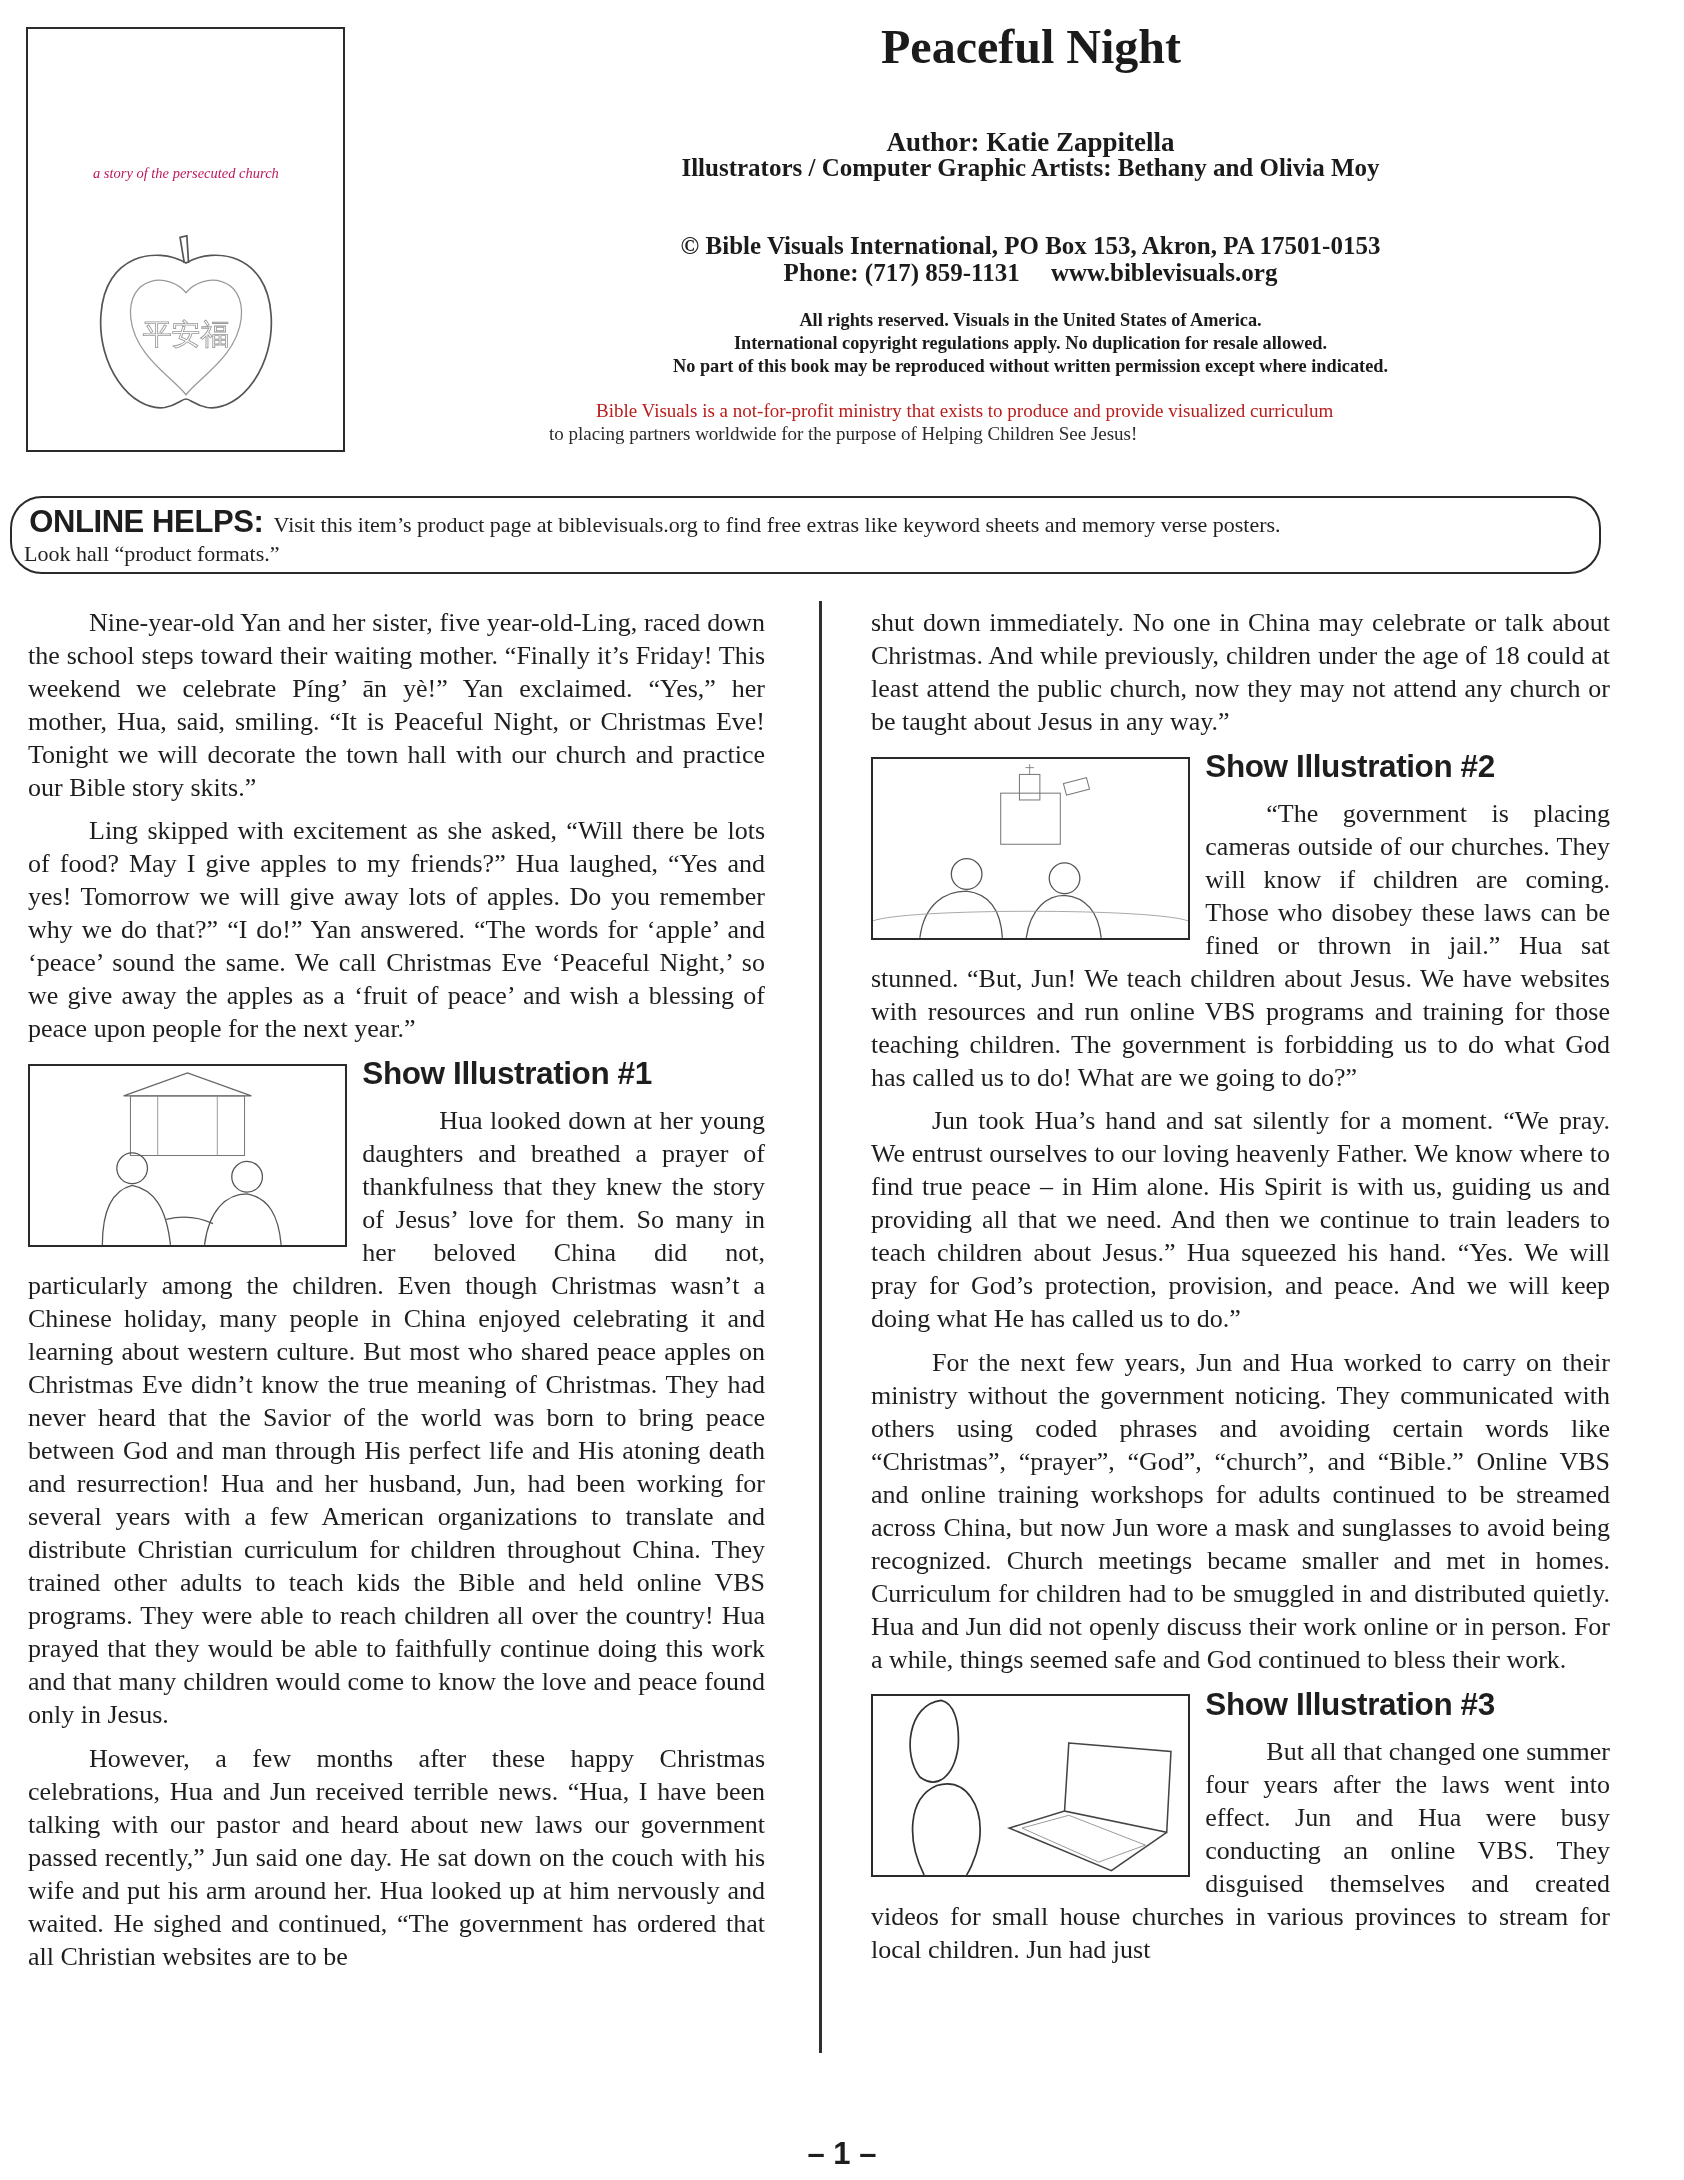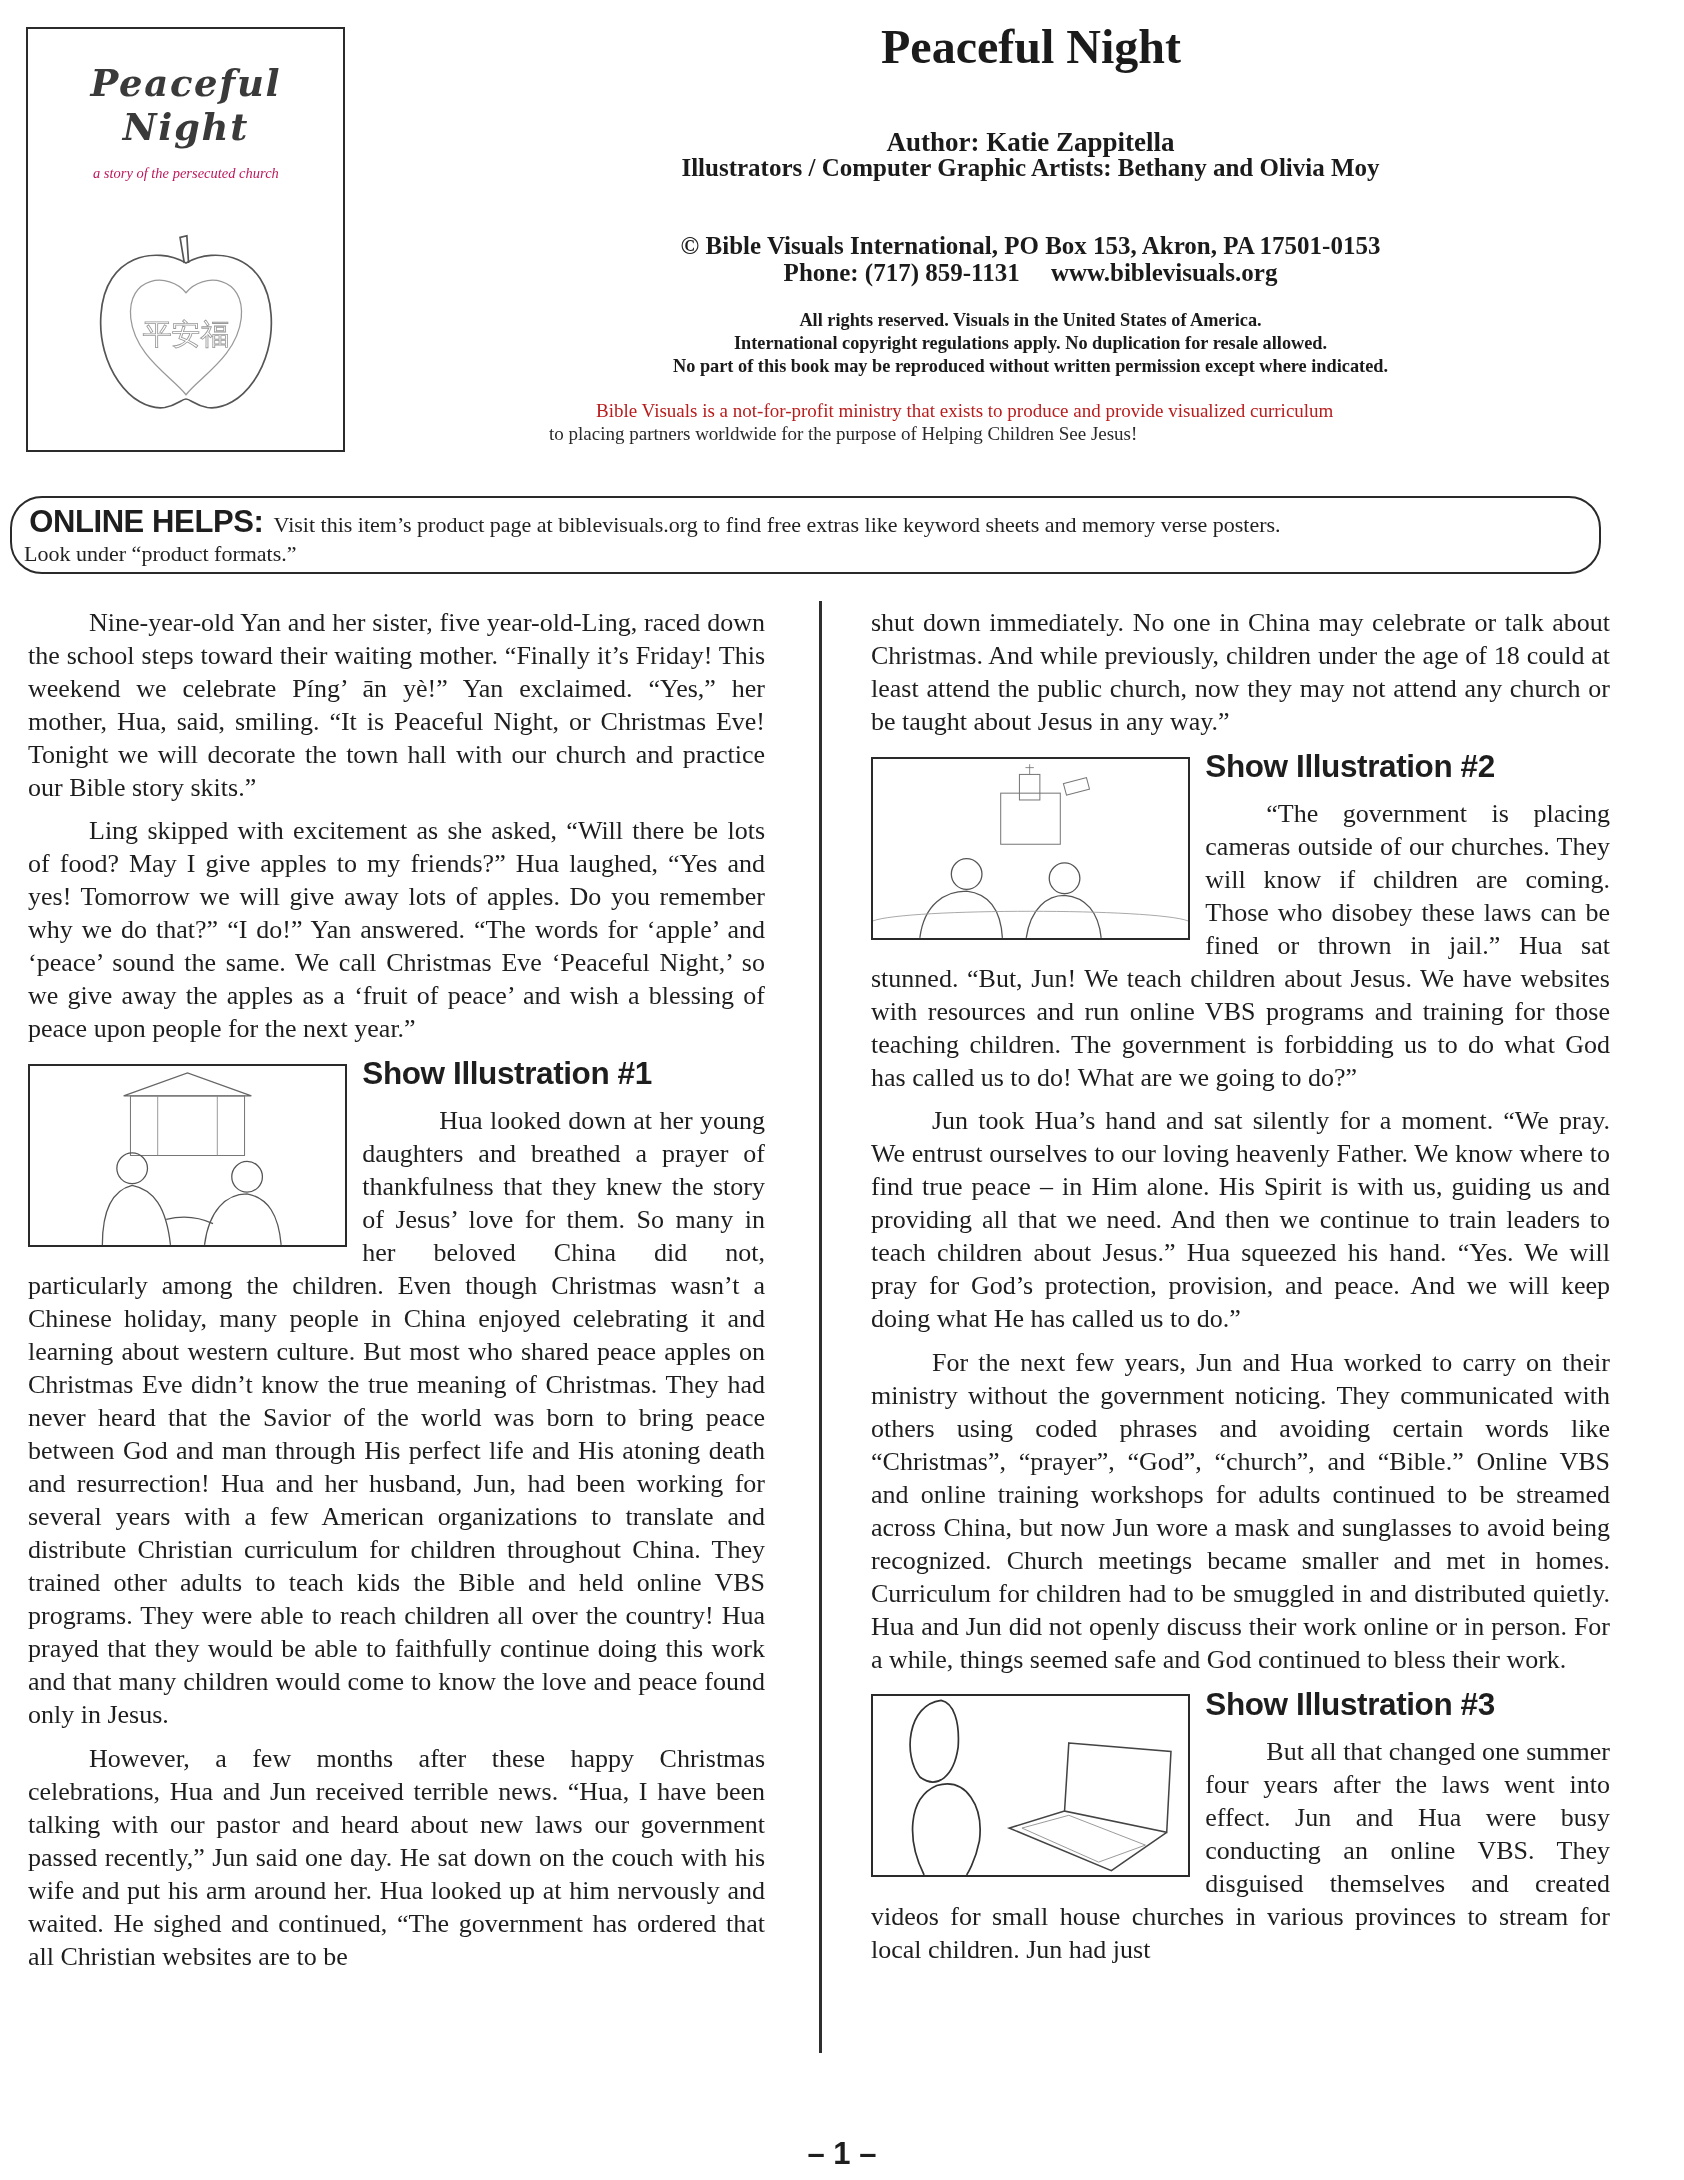--- a/index.html
+++ b/index.html
@@ -41,24 +41,20 @@
   .illus-box { float:left; width:315px; height:179px; border:2.6px solid #2a2a2a; margin:8.5px 15.3px 3.4px 0; position:relative; background:#fff; }
   .illus-heading { font-family:"Liberation Sans", sans-serif; font-weight:bold; font-size:31.5px; line-height:37px; color:#1e1e1e; letter-spacing:-0.4px; margin:0 0 12px 0; text-align:left; text-indent:0; }
   .illus-box svg { position:absolute; left:0; top:0; width:100%; height:100%; }
 
   .page-num { position:absolute; left:0; width:1684px; top:2136px; text-align:center; font-family:"Liberation Sans", sans-serif; font-weight:bold; font-size:31px; color:#1e1e1e; }
 </style>
 </head>
 <body>
 
 <div class="cover">
-  <div class="cover-title">
-    <div>Peaceful</div>
-    <div>Night</div>
-  </div>
   <div class="cover-sub">a story of the persecuted church</div>
   <svg class="cover-apple" viewBox="0 0 230 220">
     <path d="M115 40 C 80 20, 20 30, 15 100 C 10 160, 50 215, 90 210 C 105 207, 110 200, 115 200 C 120 200, 125 207, 140 210 C 180 215, 220 160, 215 100 C 210 30, 150 20, 115 40 Z" fill="none" stroke="#555" stroke-width="2"></path>
     <path d="M113 40 L 108 10 L 116 8 L 118 40" fill="none" stroke="#555" stroke-width="2"></path>
     <path d="M115 75 C 95 50, 45 55, 50 105 C 55 150, 100 175, 115 195 C 130 175, 175 150, 180 105 C 185 55, 135 50, 115 75 Z" fill="none" stroke="#999" stroke-width="1.5"></path>
     <text x="115" y="135" text-anchor="middle" font-family="DejaVu Sans, sans-serif" font-size="34" fill="none" stroke="#999" stroke-width="1">平安福</text>
   </svg>
 </div>
 
 <div class="hdr hdr-title">Peaceful Night</div>
@@ -68,21 +64,21 @@
 <div class="hdr hdr-phone" style="white-space:pre;">Phone: (717) 859-1131     www.biblevisuals.org</div>
 <div class="hdr hdr-r1">All rights reserved. Visuals in the United States of America.</div>
 <div class="hdr hdr-r2">International copyright regulations apply. No duplication for resale allowed.</div>
 <div class="hdr hdr-r3">No part of this book may be reproduced without written permission except where indicated.</div>
 <div class="hdr-m1">Bible Visuals is a not-for-profit ministry that exists to produce and provide visualized curriculum</div>
 <div class="hdr-m2">to placing partners worldwide for the purpose of Helping Children See Jesus!</div>
 
 <div class="helps">
   <span class="helps-label">ONLINE HELPS:</span>
   <span>Visit this item’s product page at biblevisuals.org to find free extras like keyword sheets and memory verse posters.</span><br>
-  <span class="helps-line2">Look under “product formats.”</span>
+  <span class="helps-line2">Look hall “product formats.”</span>
 </div>
 
 <div class="col col-left">
   <p>Nine-year-old Yan and her sister, five year-old-Ling, raced down the school steps toward their waiting mother. “Finally it’s Friday! This weekend we celebrate Píng’ ān yè!” Yan exclaimed. “Yes,” her mother, Hua, said, smiling. “It is Peaceful Night, or Christmas Eve! Tonight we will decorate the town hall with our church and practice our Bible story skits.”</p>
   <p>Ling skipped with excitement as she asked, “Will there be lots of food? May I give apples to my friends?” Hua laughed, “Yes and yes! Tomorrow we will give away lots of apples. Do you remember why we do that?” “I do!” Yan answered. “The words for ‘apple’ and ‘peace’ sound the same. We call Christmas Eve ‘Peaceful Night,’ so we give away the apples as a ‘fruit of peace’ and wish a blessing of peace upon people for the next year.”</p>
   <div class="illus-block">
     <div class="illus-box">
       <svg viewBox="0 0 370 210">
         <path d="M110 35 L185 8 L260 35 Z" fill="none" stroke="#666" stroke-width="1.5"></path>
         <rect x="118" y="35" width="134" height="70" fill="none" stroke="#777" stroke-width="1.2"></rect>

